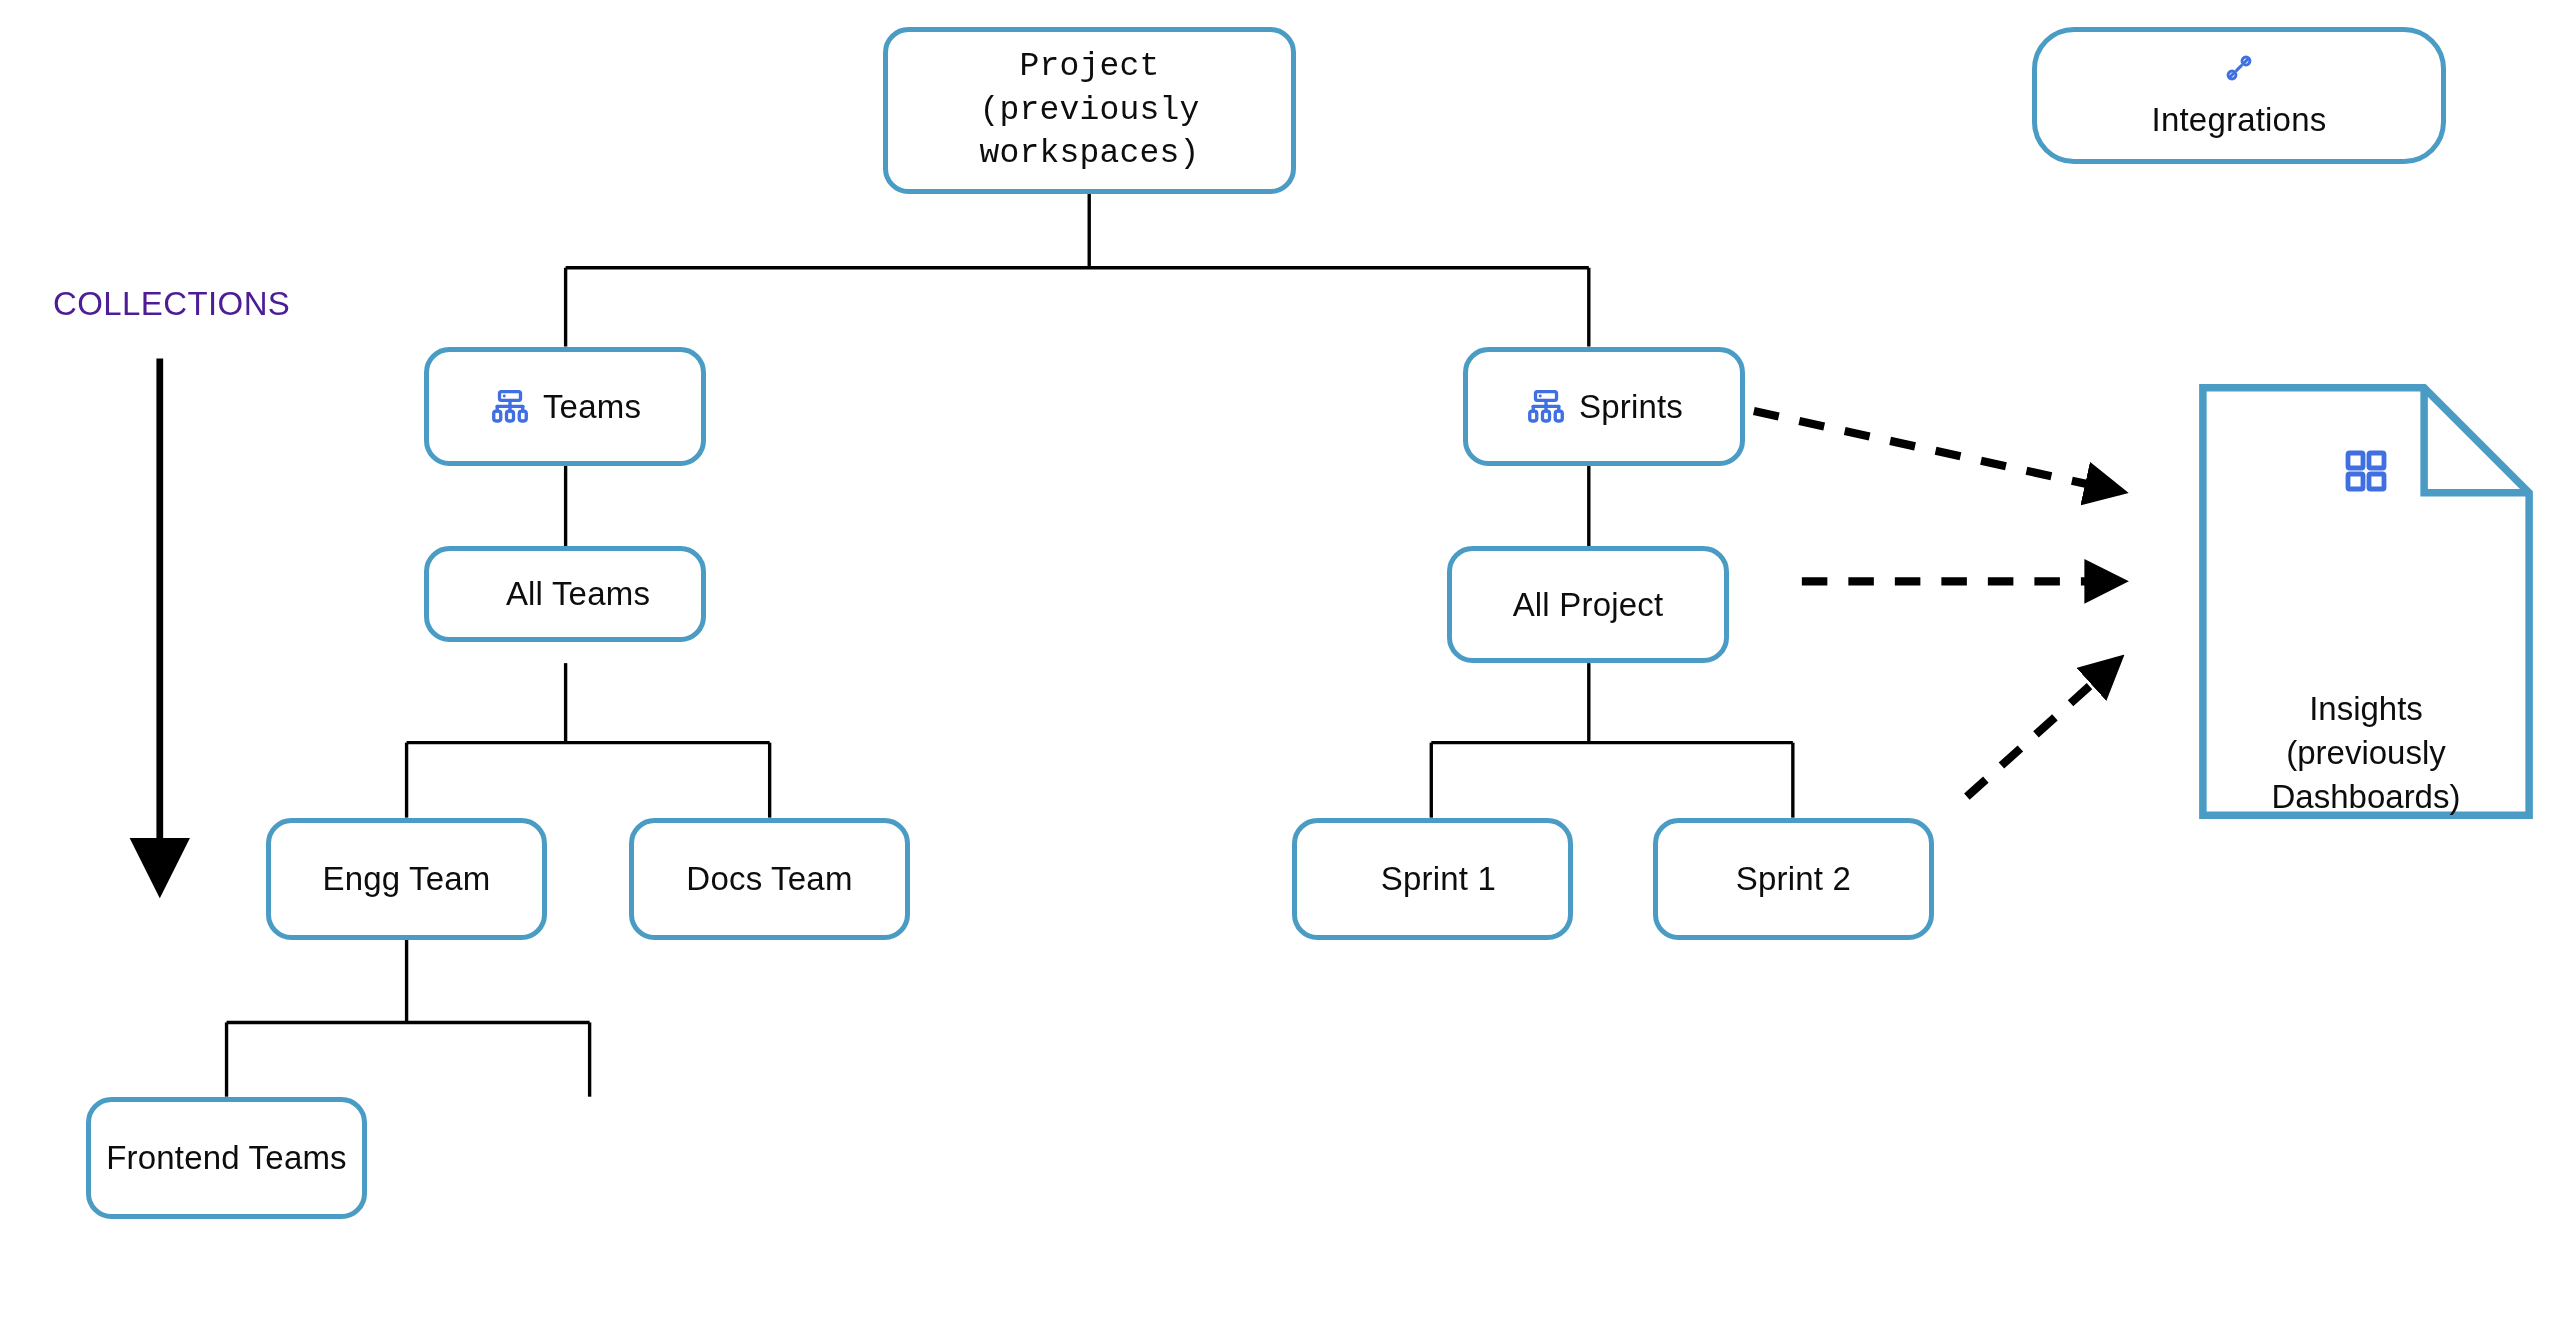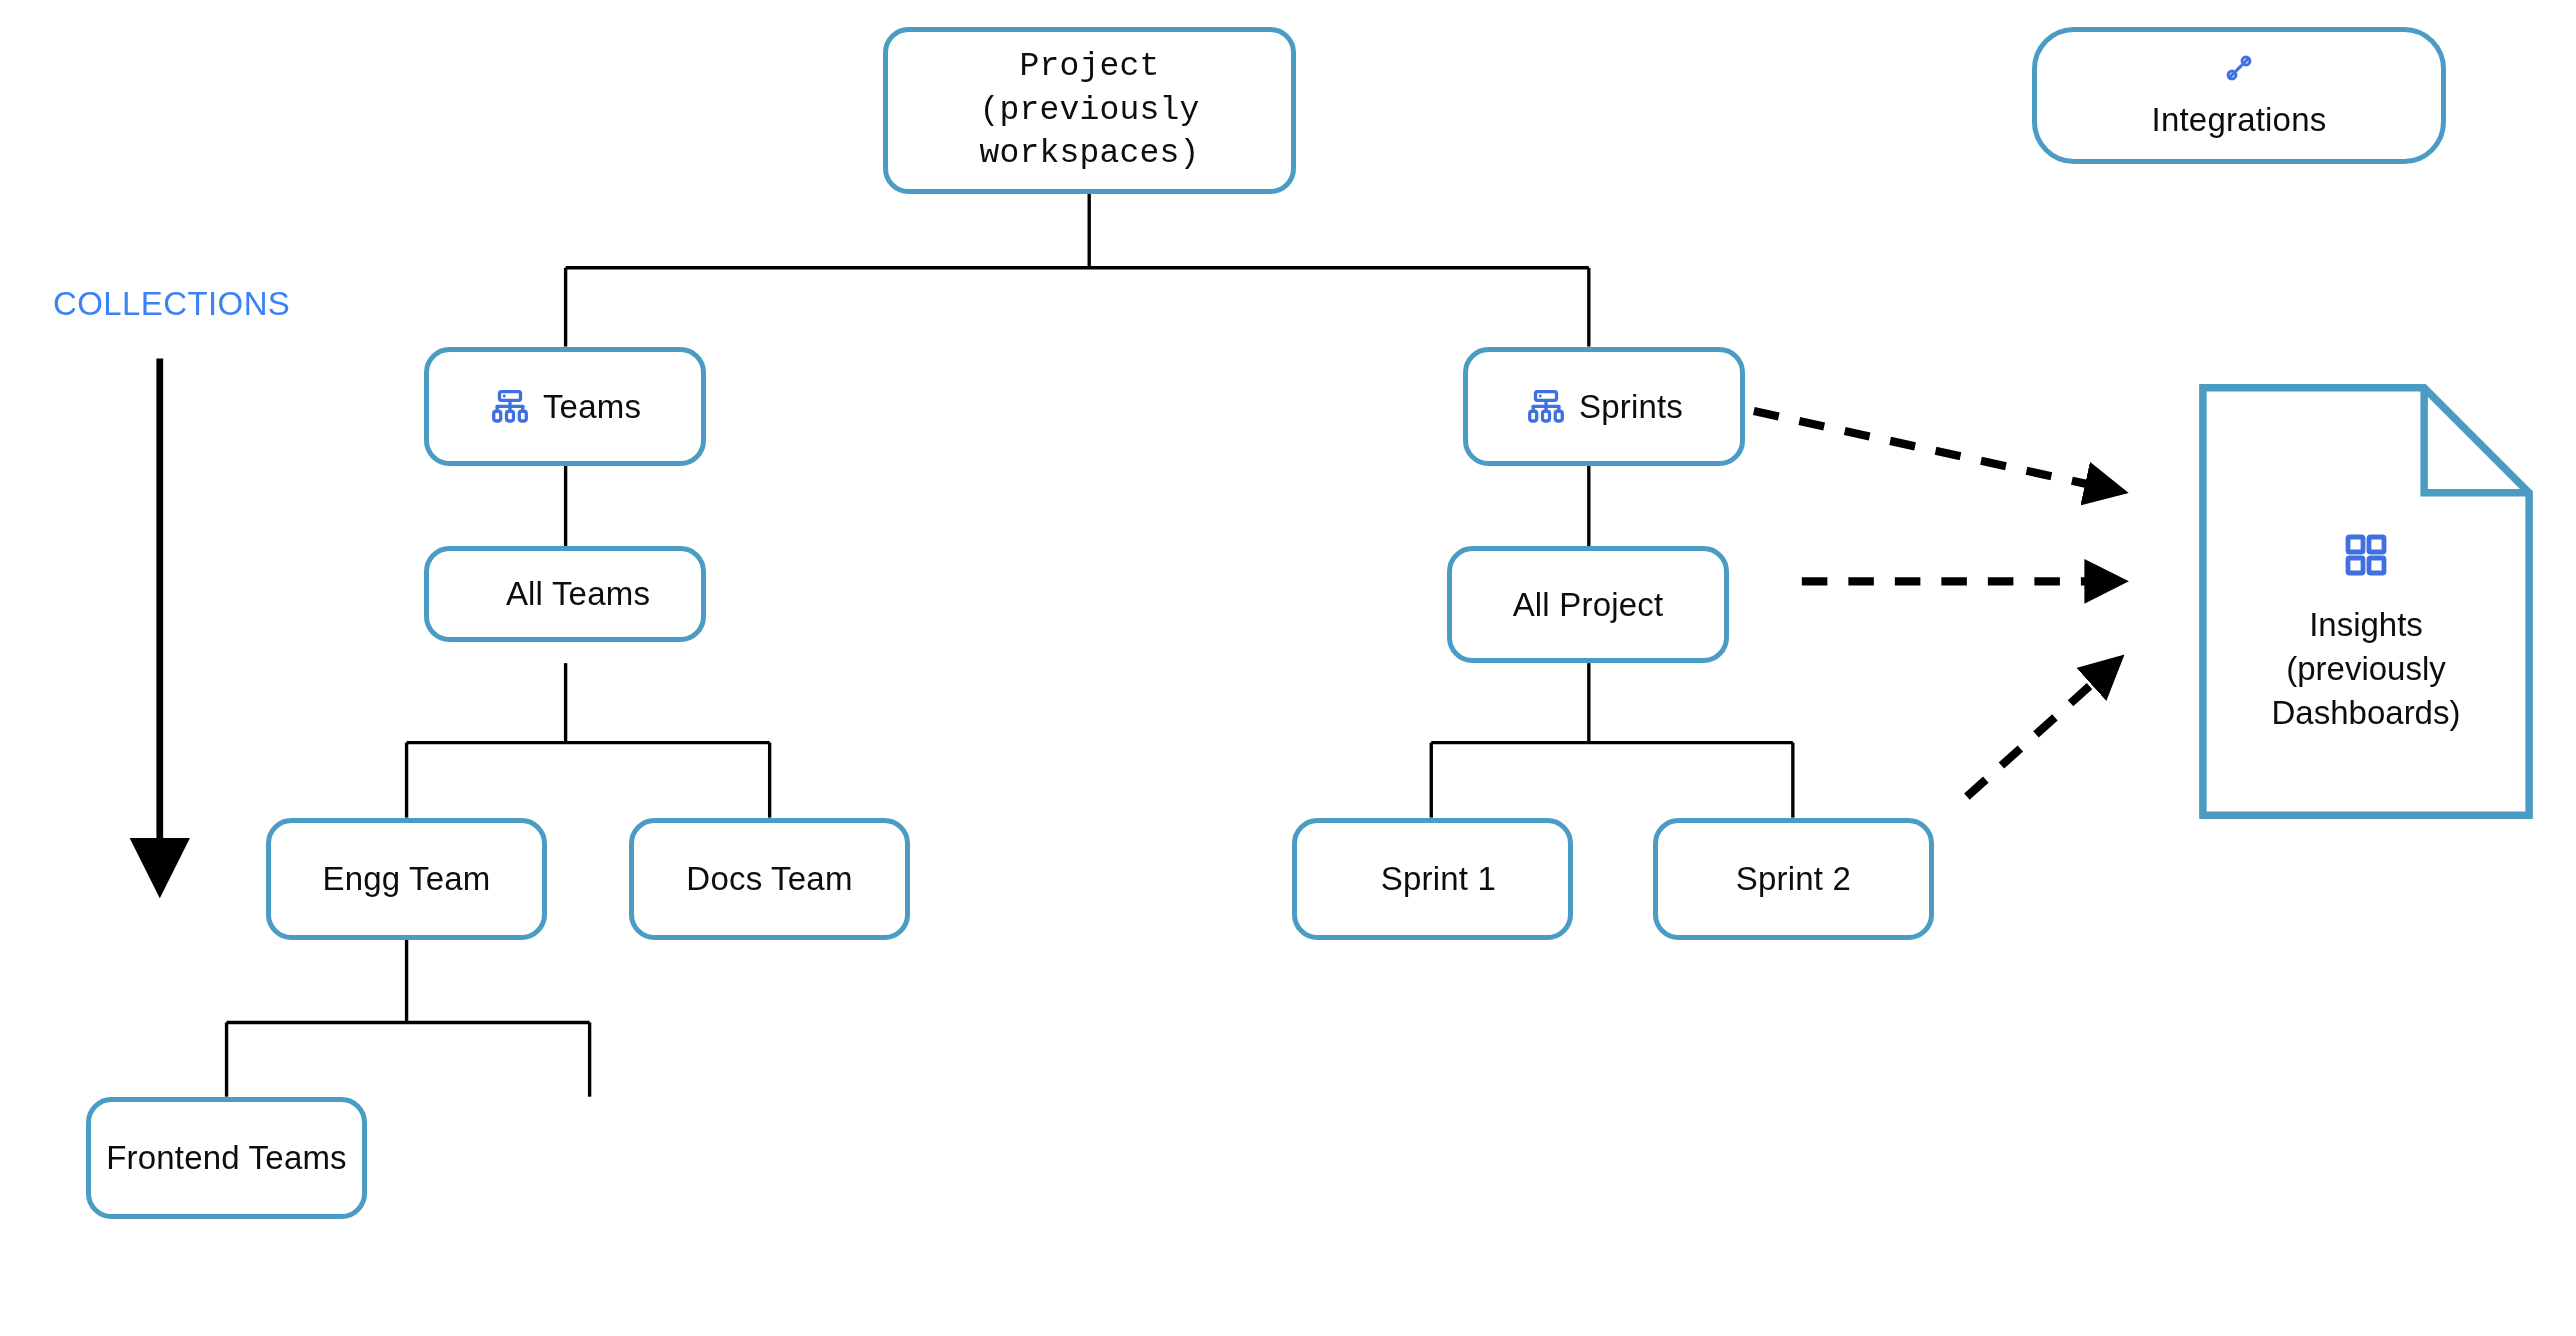--- a/index.html
+++ b/index.html
@@ -52,21 +52,21 @@
 
   
   .node.pill { border-radius: 42px; }
 
   
   #collections-label {
     position: absolute;
     left: 53px;
     top: 285px;
     font-size: 33px;
-    color: #3b82f6;
+    color: #4c1d95;
     letter-spacing: 0.4px;
     white-space: nowrap;
   }
 
   
   #insights-doc {
     position: absolute;
     left: 2199px;
     top: 384px;
     width: 334px;
@@ -76,21 +76,21 @@
   #insights-doc svg { display: block; }
   #insights-content {
     position: absolute;
     left: 0;
     top: 0;
     width: 334px;
     height: 435px;
     display: flex;
     flex-direction: column;
     align-items: center;
-    justify-content: center;
+    justify-content: space-between;
     padding-top: 63px;
     box-sizing: border-box;
   }
   #insights-text {
     margin-top: 24px;
     font-size: 33px;
     line-height: 1.33;
     color: #0d0d0d;
     text-align: center;
     white-space: pre-line;

